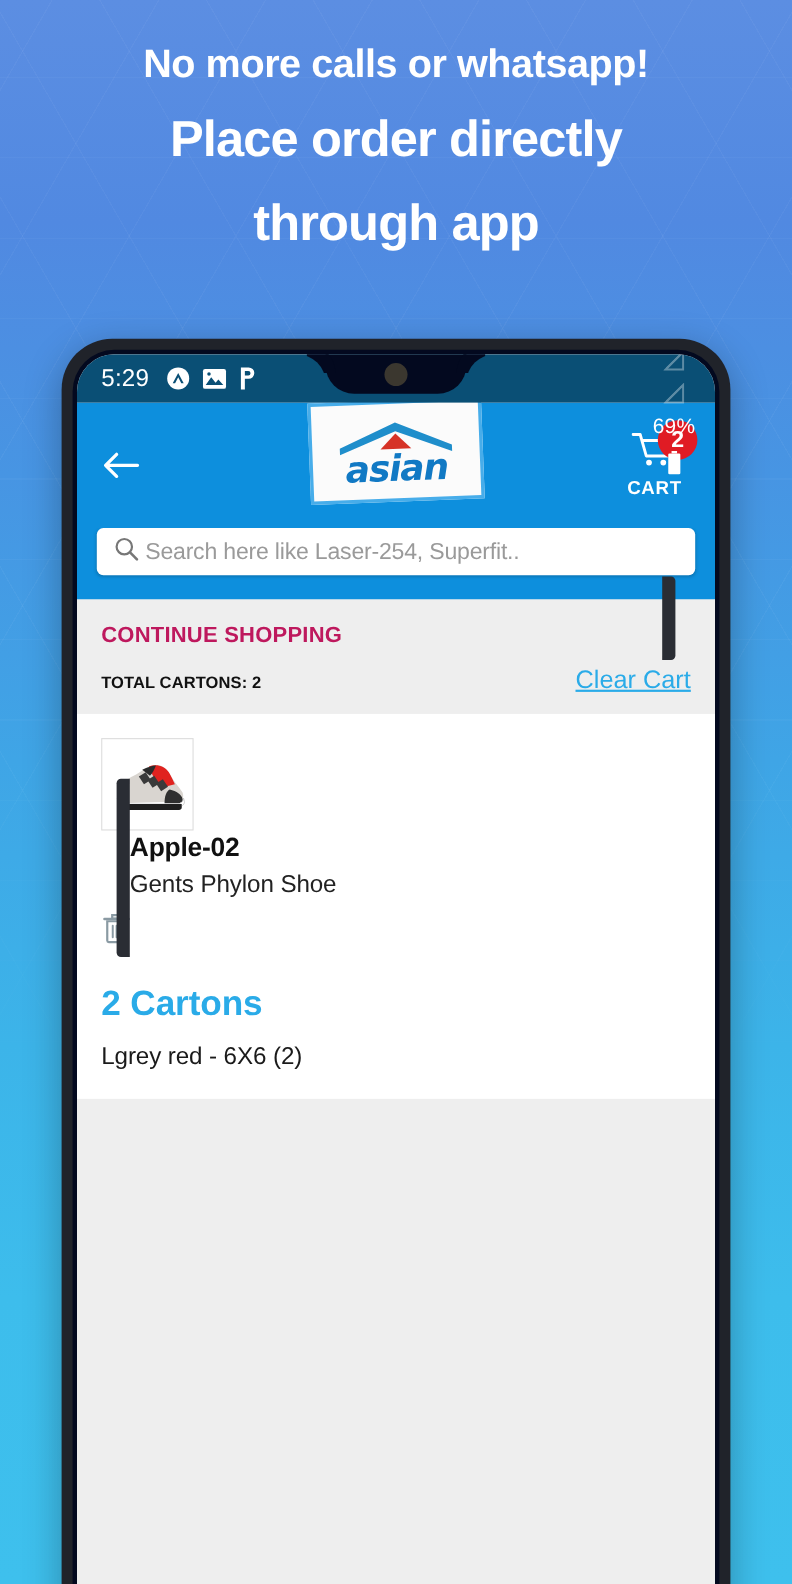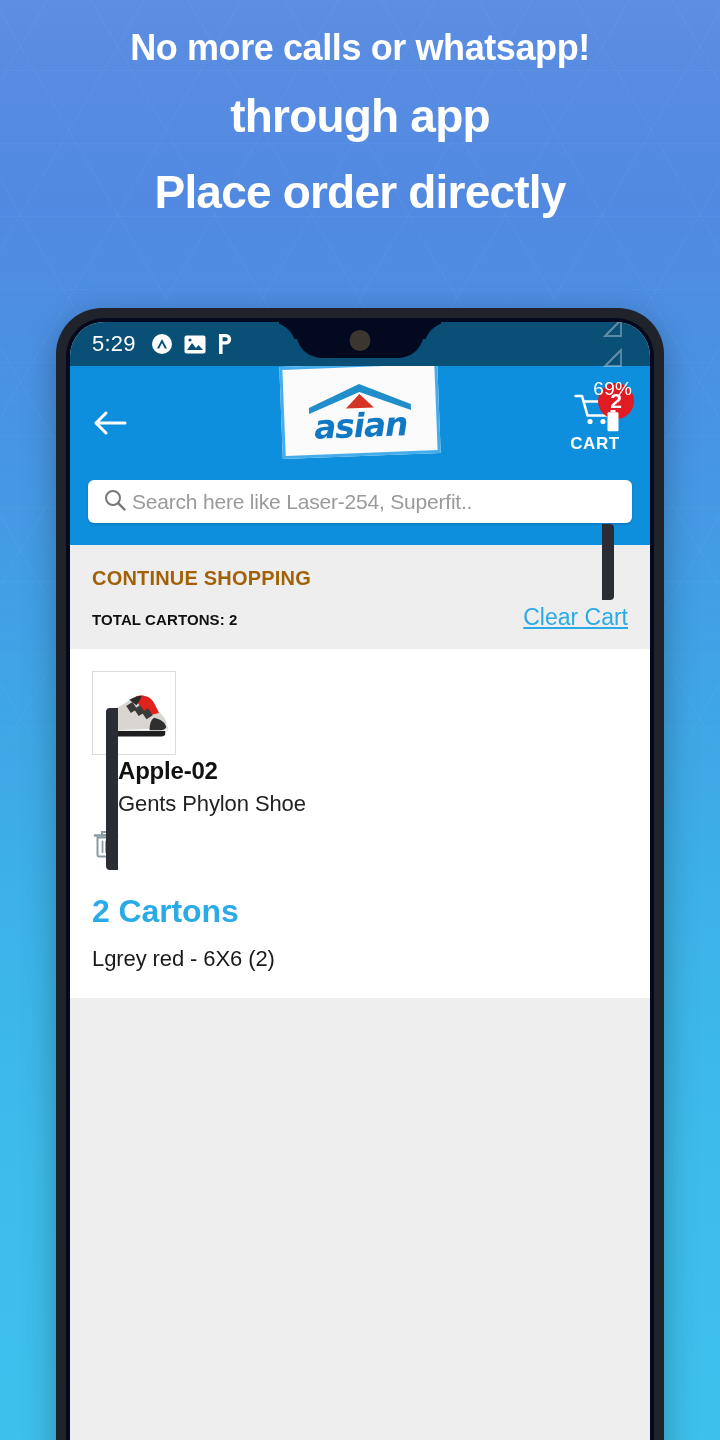--- a/index.html
+++ b/index.html
@@ -35,21 +35,21 @@
       repeating-linear-gradient(60deg,  rgba(255,255,255,.13) 0 1px, transparent 1px 84px),
       repeating-linear-gradient(-60deg, rgba(255,255,255,.13) 0 1px, transparent 1px 84px),
       repeating-linear-gradient(0deg,   rgba(255,255,255,.10) 0 1px, transparent 1px 73px);
     -webkit-mask-image: linear-gradient(180deg, #000 0%, #000 62%, transparent 100%);
     mask-image: linear-gradient(180deg, #000 0%, #000 62%, transparent 100%);
     pointer-events: none;
   }
 
   .promo-text {
     position: absolute;
-    top: 24px;
+    top: 34px;
     left: 0;
     width: 720px;
     text-align: center;
     color: #ffffff;
     z-index: 3;
   }
   .promo-line1 {
     font-size: 36px;
     font-weight: bold;
     letter-spacing: -0.4px;
@@ -262,21 +262,21 @@
     align-items: baseline;
     justify-content: space-between;
   }
   .cart-title {
     font-size: 33px;
     font-weight: bold;
     color: #111111;
     letter-spacing: -.6px;
   }
   .continue-shopping {
-    color: #a16207;
+    color: #be185d;
     font-size: 20px;
     font-weight: 600;
     letter-spacing: .2px;
     cursor: pointer;
   }
   .cart-head-row2 {
     display: flex;
     align-items: baseline;
     justify-content: space-between;
     margin-top: 14px;
@@ -350,22 +350,22 @@
 </style>
 </head>
 <body>
 
 <div class="promo-bg">
 
   <div class="hex-pattern"></div>
 
   <div class="promo-text">
     <div class="promo-line1">No more calls or whatsapp!</div>
+    <div class="promo-line2">Place order directly</div>
     <div class="promo-line2">through app</div>
-    <div class="promo-line2">Place order directly</div>
   </div>
 
   <div class="phone">
     <div class="btn-side btn-power"></div>
     <div class="btn-side btn-volume"></div>
 
     <div class="phone-inner">
       <div class="screen">
         <div class="screen-flex">
 

